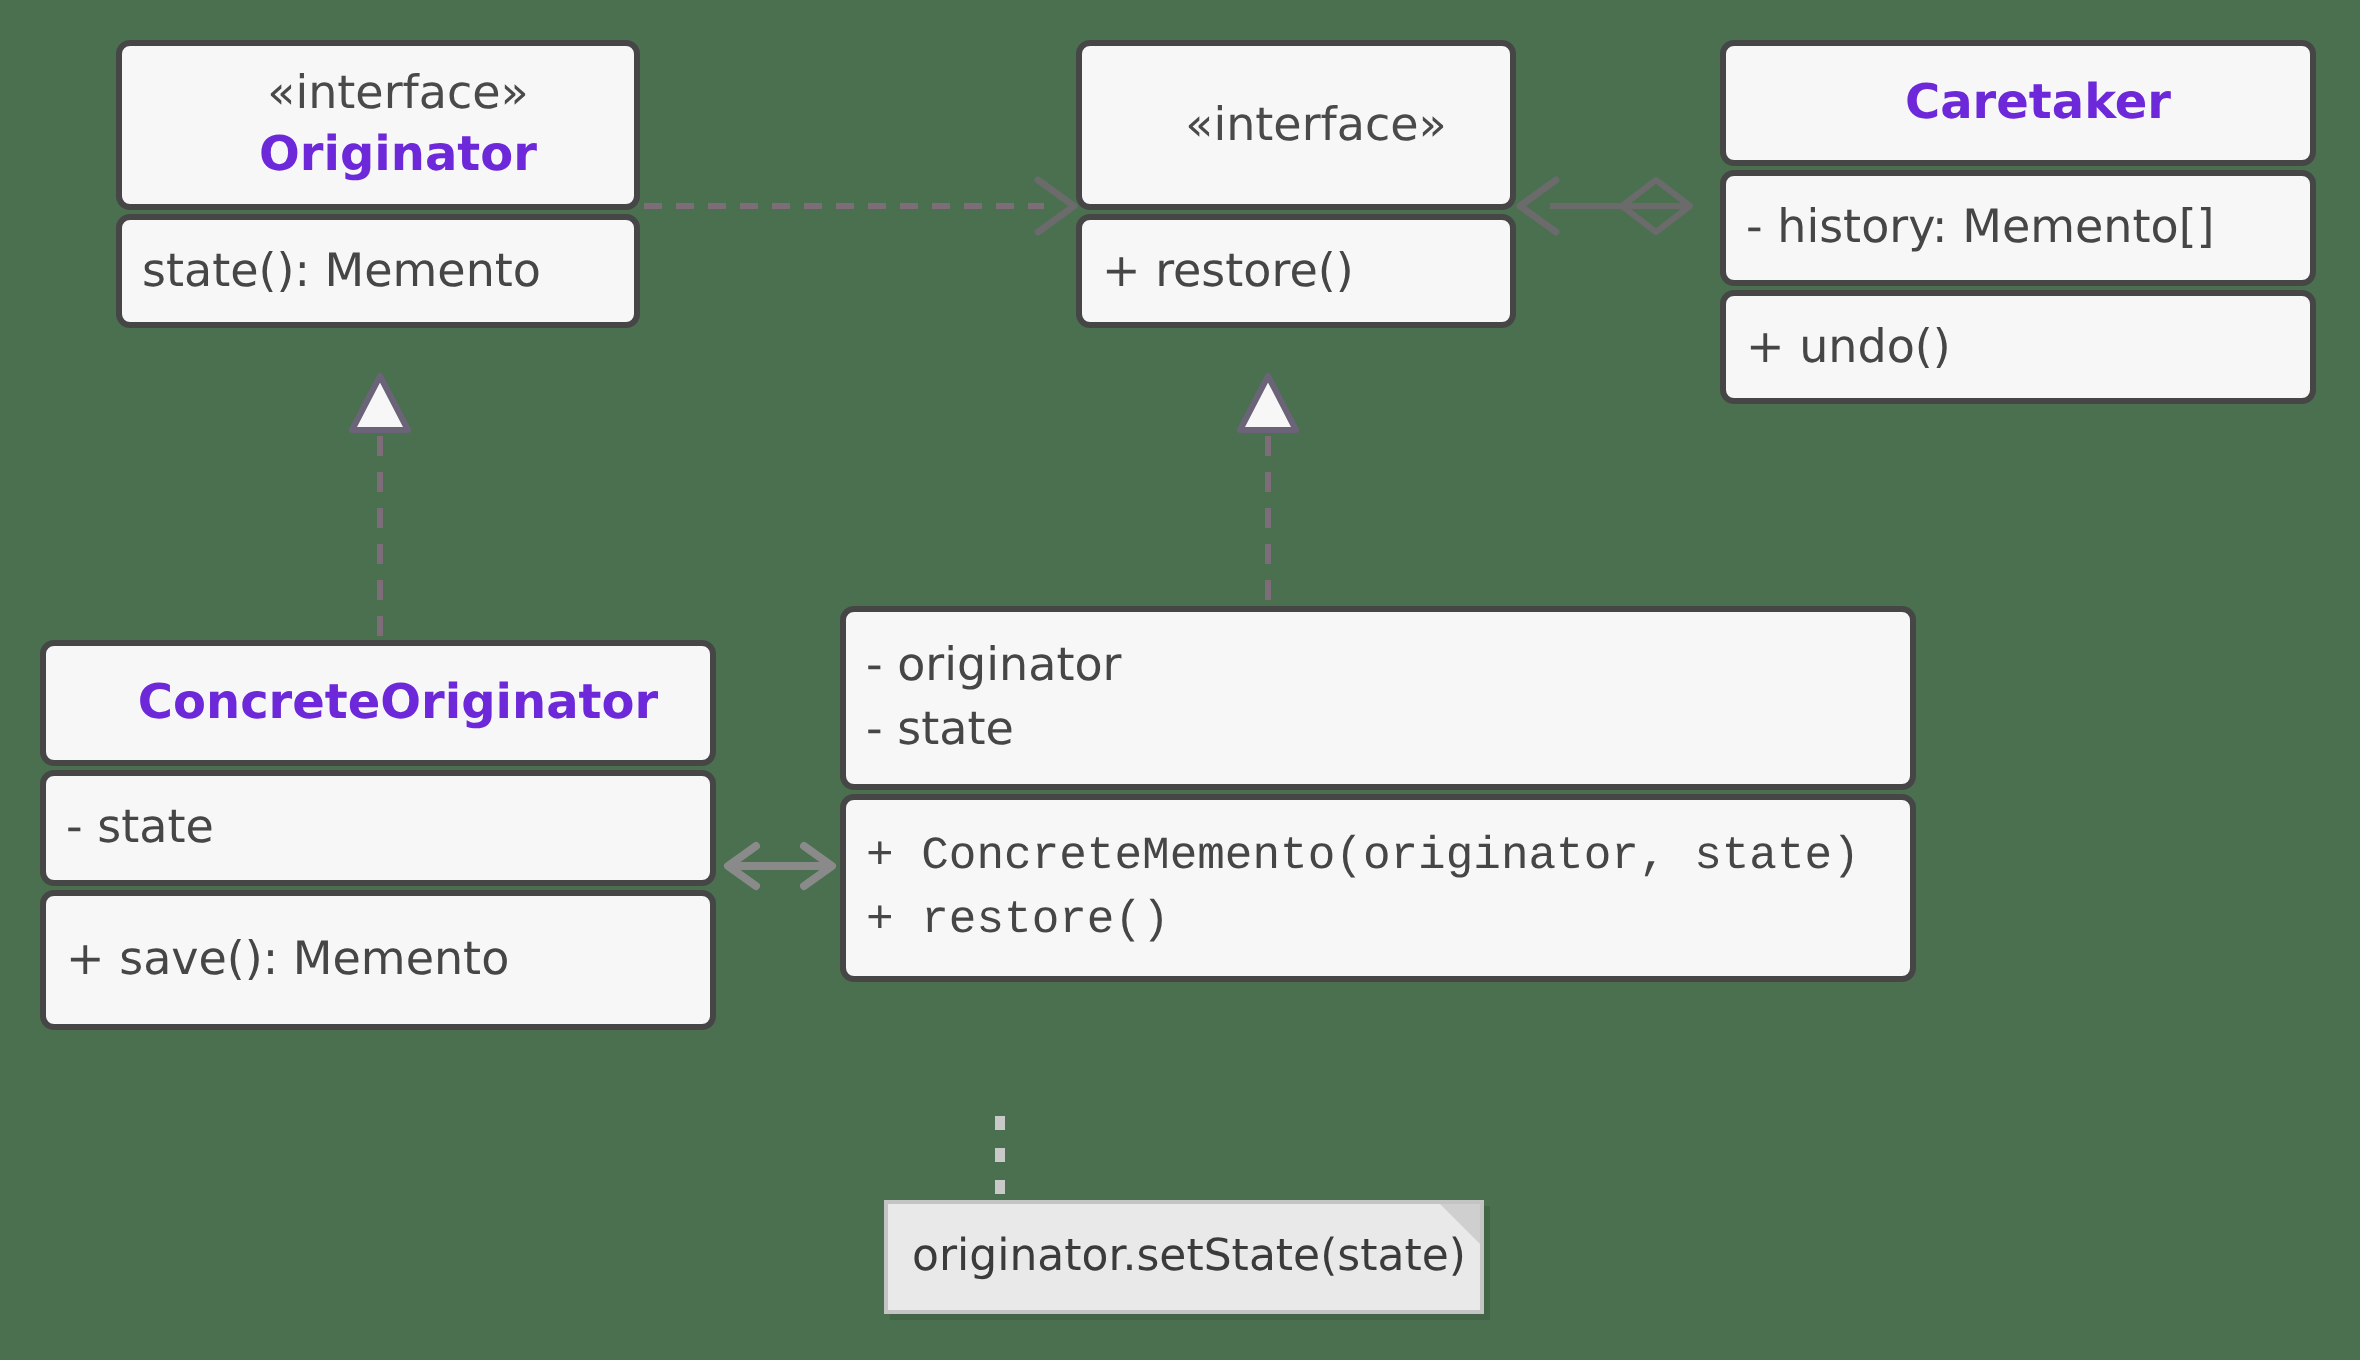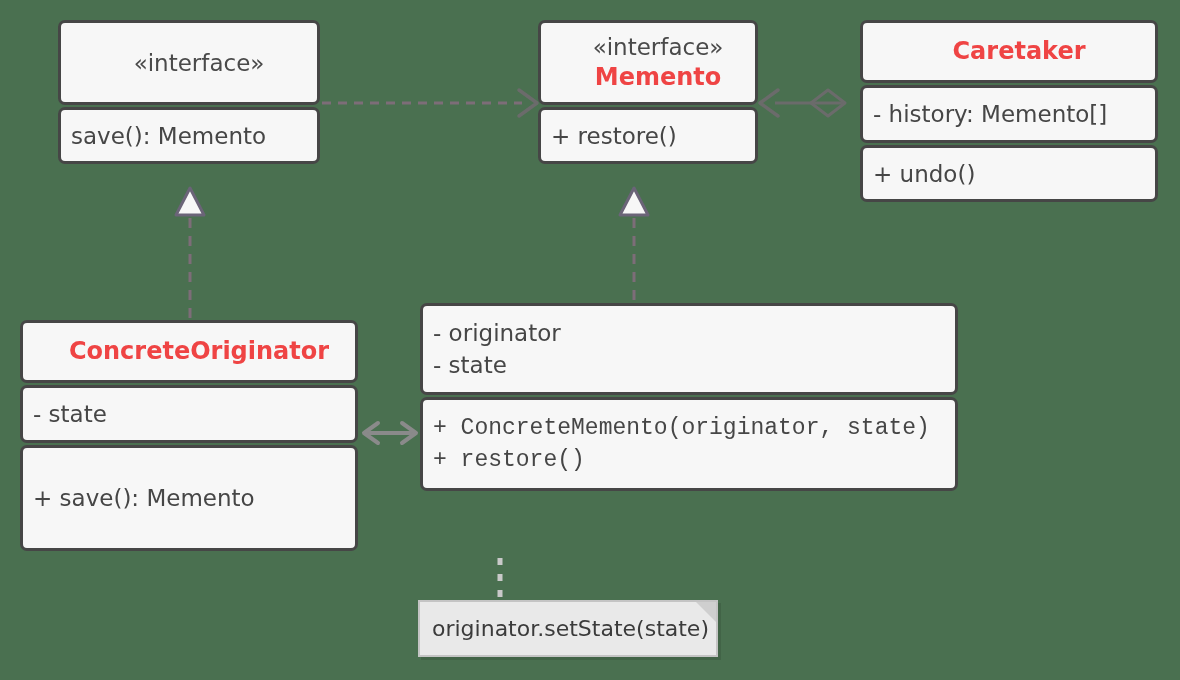--- a/index.html
+++ b/index.html
@@ -47,21 +47,21 @@
   .stereotype {
     font-size: 23px;
     line-height: 30px;
     color: #4a4a4a;
     font-weight: 400;
   }
   .class-name {
     font-size: 24px;
     line-height: 31px;
     font-weight: bold;
-    color: #ef4444;
+    color: #6d28d9;
   }
   .member {
     font-size: 23px;
     line-height: 32px;
     color: #464646;
     white-space: nowrap;
   }
   
   .uml-note {
     position: absolute;
@@ -146,30 +146,30 @@
 
     
     <g>
       <line x1="500" y1="558" x2="500" y2="600" stroke="#c9c9c9" stroke-width="5" stroke-dasharray="7 9"></line>
     </g>
   </svg>
 
   <div class="uml-class" style="left:58px; top:20px; width:262px;">
     <div class="compartment comp-center" style="height:85px;">
       <div class="stereotype">«interface»</div>
+      <div class="class-name">Originator</div>
     </div>
     <div class="compartment comp-left" style="height:57px;">
-      <div class="member">save(): Memento</div>
+      <div class="member">state(): Memento</div>
     </div>
   </div>
 
   <div class="uml-class" style="left:538px; top:20px; width:220px;">
     <div class="compartment comp-center" style="height:85px;">
       <div class="stereotype">«interface»</div>
-      <div class="class-name">Memento</div>
     </div>
     <div class="compartment comp-left" style="height:57px;">
       <div class="member">+ restore()</div>
     </div>
   </div>
 
   <div class="uml-class" style="left:860px; top:20px; width:298px;">
     <div class="compartment comp-center" style="height:63px;">
       <div class="class-name">Caretaker</div>
     </div>
@@ -181,34 +181,34 @@
     </div>
   </div>
 
   <div class="uml-class" style="left:20px; top:320px; width:338px;">
     <div class="compartment comp-center" style="height:63px;">
       <div class="class-name">ConcreteOriginator</div>
     </div>
     <div class="compartment comp-left" style="height:58px;">
       <div class="member">- state</div>
     </div>
-    <div class="compartment comp-left" style="height:106px;">
+    <div class="compartment comp-left" style="height:70px;">
       <div class="member">+ save(): Memento</div>
     </div>
   </div>
 
   <div class="uml-class" style="left:420px; top:303px; width:538px;">
     <div class="compartment comp-left" style="height:92px;">
       <div class="member">- originator</div>
       <div class="member">- state</div>
     </div>
     <div class="compartment comp-left" style="height:94px;font-family:Liberation Mono, monospace;">
       <div class="member">+ ConcreteMemento(originator, state)</div>
       <div class="member">+ restore()</div>
     </div>
   </div>
 
-  <div class="uml-note" style="left:418px; top:600px; width:300px; height:57px;">
+  <div class="uml-note" style="left:442px; top:600px; width:300px; height:57px;">
     <span>originator.setState(state)</span>
     <span class="note-fold"></span>
   </div>
 
 </div>
 
 </body></html>

